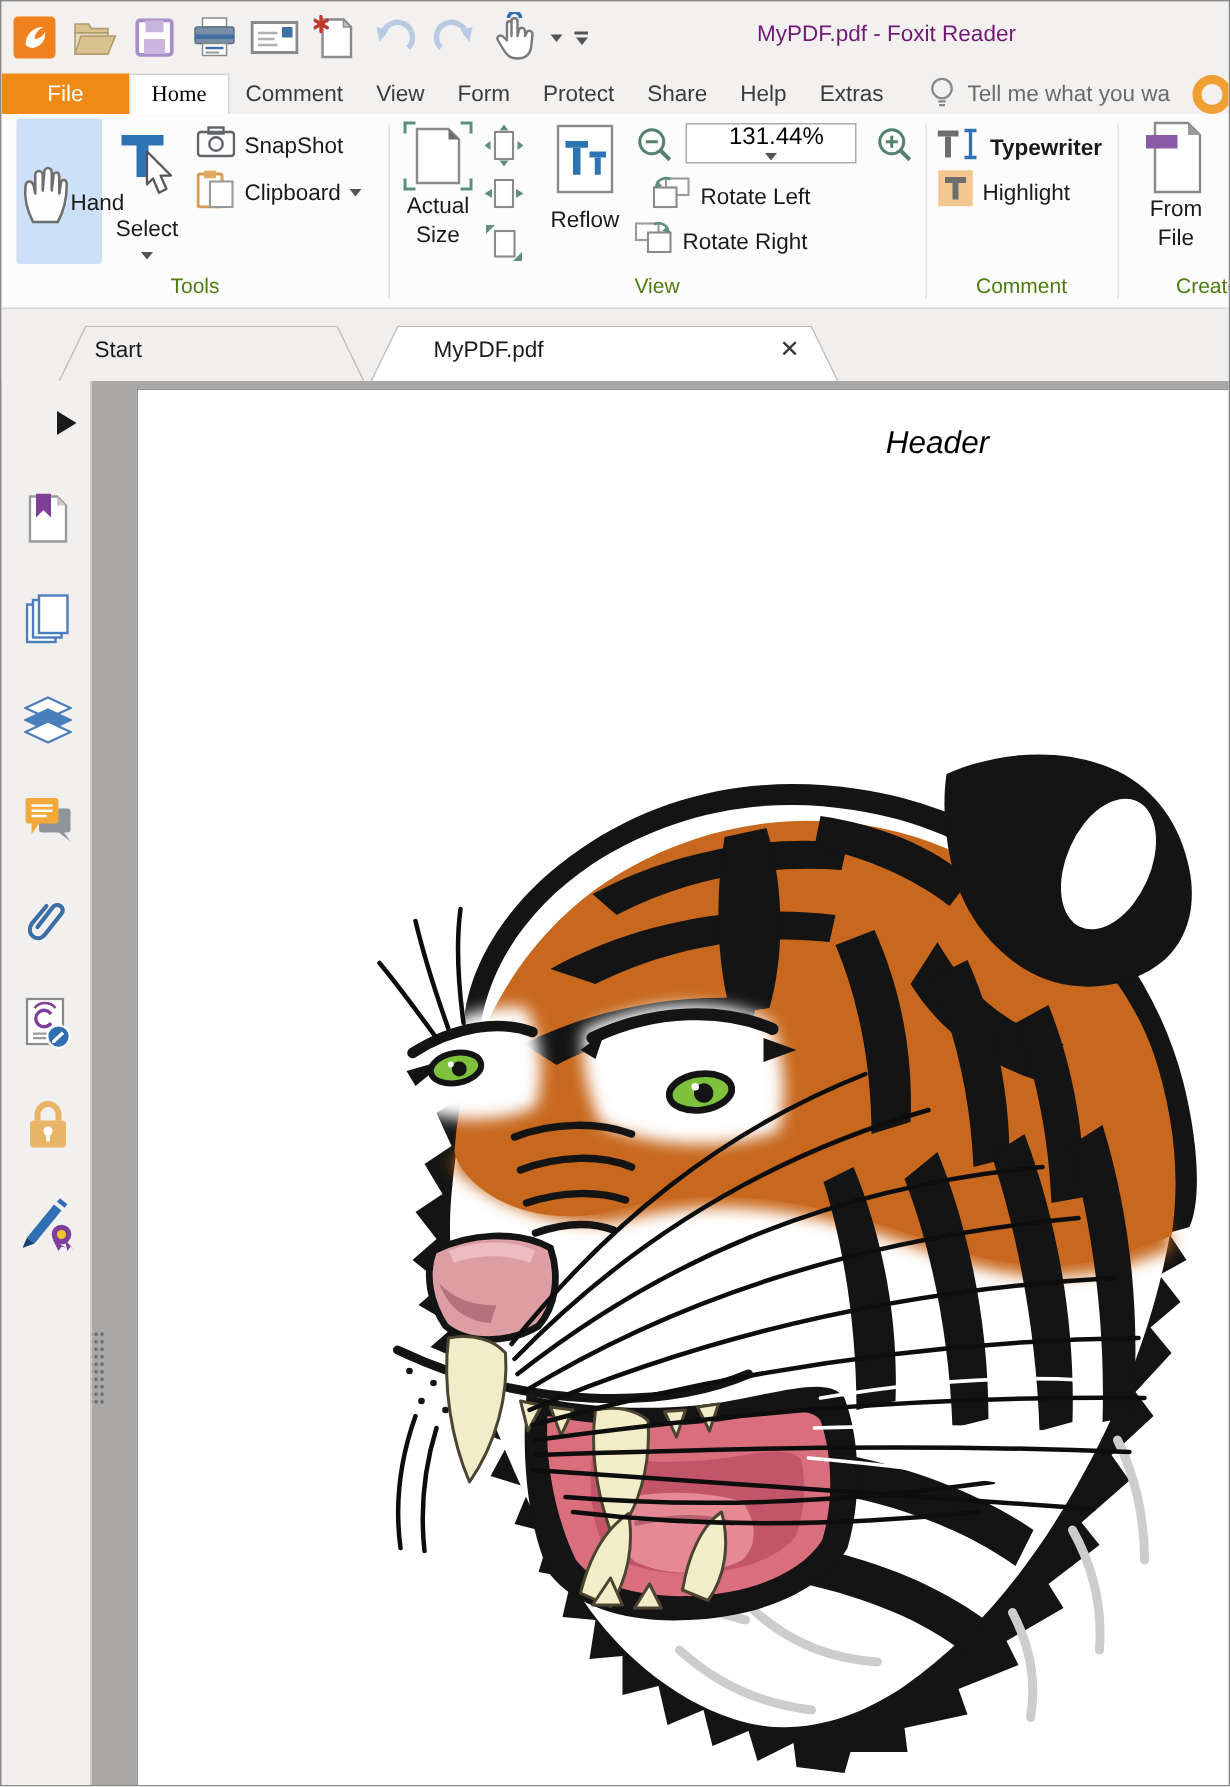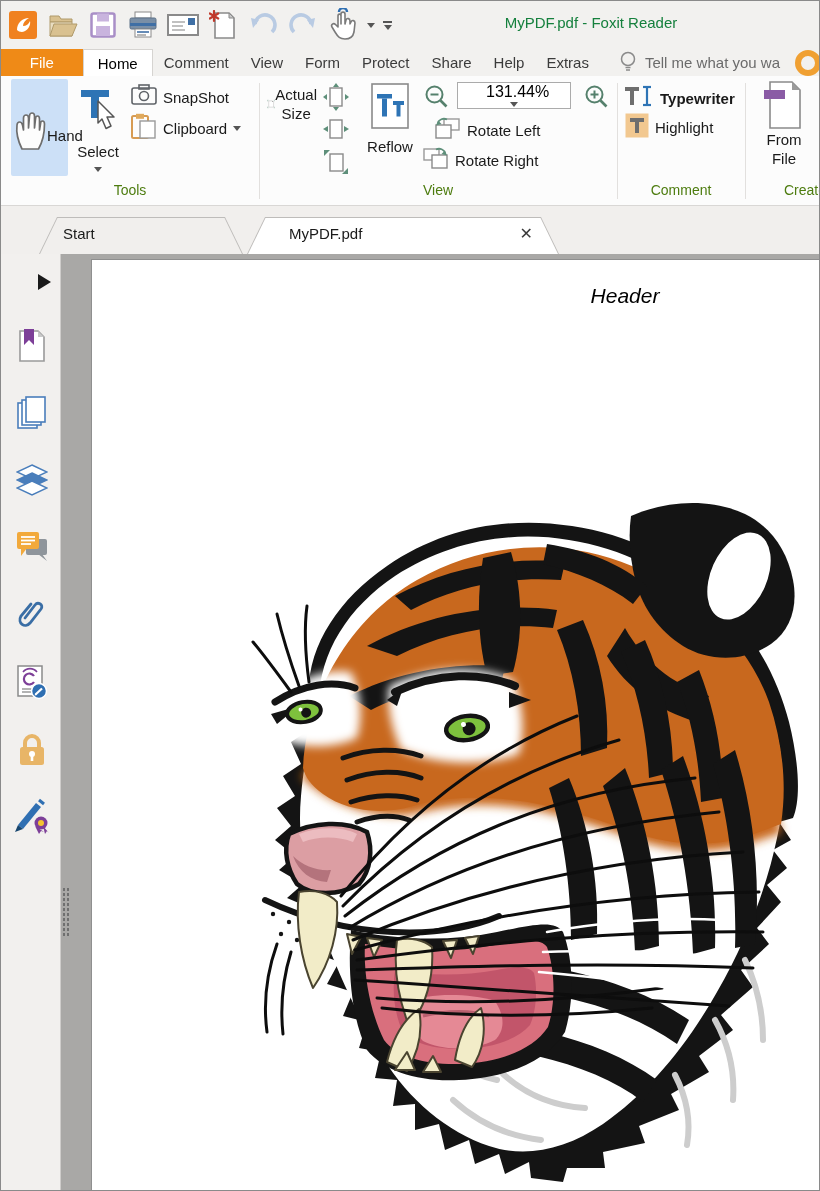--- a/index.html
+++ b/index.html
@@ -3,27 +3,27 @@
 <meta charset="utf-8">
 <style>
   * { margin:0; padding:0; box-sizing:border-box; }
   html,body { width:820px; height:1191px; font-family:"Liberation Sans", sans-serif; }
   .window { position:relative; width:820px; height:1191px; background:#F2F1EF; border:1px solid #8a8a8a; overflow:hidden; }
 
   
   .titlebar { position:absolute; left:0; top:0; width:820px; height:48px; background:#F2F1EF; }
   .qat { position:absolute; left:6px; top:8px; display:flex; align-items:center; gap:8px; }
   .qat .qbtn { width:32px; height:32px; display:flex; align-items:center; justify-content:center; }
-  .title-text { position:absolute; left:590px; top:13px; transform:translateX(-50%); font-size:15px; color:#15803d; white-space:nowrap; }
+  .title-text { position:absolute; left:590px; top:13px; transform:translateX(-50%); font-size:15px; color:#701a75; white-space:nowrap; }
 
   
   .menubar { position:absolute; left:0; top:48px; width:820px; height:27px; background:#F2F1EF; display:flex; align-items:stretch; }
   .file-btn { width:100px; background:#EF8A17; color:#fff; font-size:15px; display:flex; align-items:center; justify-content:center; }
   .menu-tab { font-size:15px; color:#3b3b3b; display:flex; align-items:center; padding:0 11px; white-space:nowrap; }
-  .menu-tab.active { background:#fff; border:1px solid #D6D4D1; border-bottom:none; color:#000; padding:12px 14px; }
+  .menu-tab.active { background:#fff; border:1px solid #D6D4D1; border-bottom:none; color:#000; padding:12px 14px;font-family:Liberation Serif, serif; }
   .tellme { display:flex; align-items:center; gap:7px; margin-left:18px; color:#6b6b6b; font-size:15px; white-space:nowrap; }
   .orange-ring { width:26px; height:26px; border-radius:50%; border:6px solid #F0A032; margin-left:8px; flex:none; }
 
   
   .ribbon { position:absolute; left:0; top:75px; width:820px; height:130px; background:#FCFCFC; border-bottom:1px solid #D9D7D5; }
   .ribbon .sep { position:absolute; top:7px; height:116px; width:1px; background:#E2E0DE; }
   .grp-label { position:absolute; top:106px; text-align:center; font-size:14px; color:#4d7c0f; }
   .rlabel { font-size:15px; color:#1a1a1a; }
   .hand-btn { position:absolute; left:10px; top:3px; width:57px; height:97px; background:#CCE0F7; border-radius:2px; display:flex; flex-direction:row; align-items:center; padding-top:8px; }
   .hand-btn .rlabel { margin-top:8px; }
@@ -199,21 +199,21 @@
             <rect x="5" y="0.8" width="8" height="5" fill="#E0A95C"></rect>
             <rect x="9" y="8" width="15" height="17" fill="#fff" stroke="#9a9a9a" stroke-width="1.4"></rect>
           </svg>
       </span>
       <span class="rlabel">Clipboard</span>
       <span class="dd-arrow"></span>
     </div>
     <div class="grp-label" style="left:0; width:258px;">Tools</div>
     <div class="sep" style="left:258px;"></div>
 
-    <div style="position:absolute; left:266px; top:4px; width:50px; display:flex; flex-direction:row; align-items:center;justify-content:flex-end;">
+    <div style="position:absolute; left:266px; top:4px; width:50px; display:flex; flex-direction:column; align-items:center;justify-content:flex-end;">
       <svg width="48" height="48" viewBox="0 0 48 48">
         <g stroke="#5E8F7A" stroke-width="2" fill="none">
             <path d="M2,9 L2,2 L9,2"></path>
             <path d="M39,2 L46,2 L46,9"></path>
             <path d="M46,39 L46,46 L39,46"></path>
             <path d="M9,46 L2,46 L2,39"></path>
           </g>
         <path d="M10,6 L31,6 L38,13 L38,42 L10,42 Z" fill="#fff" stroke="#8a8a8a" stroke-width="1.6"></path>
         <path d="M31,6 L38,13 L31,13 Z" fill="#6E6E6E"></path>
       </svg>

